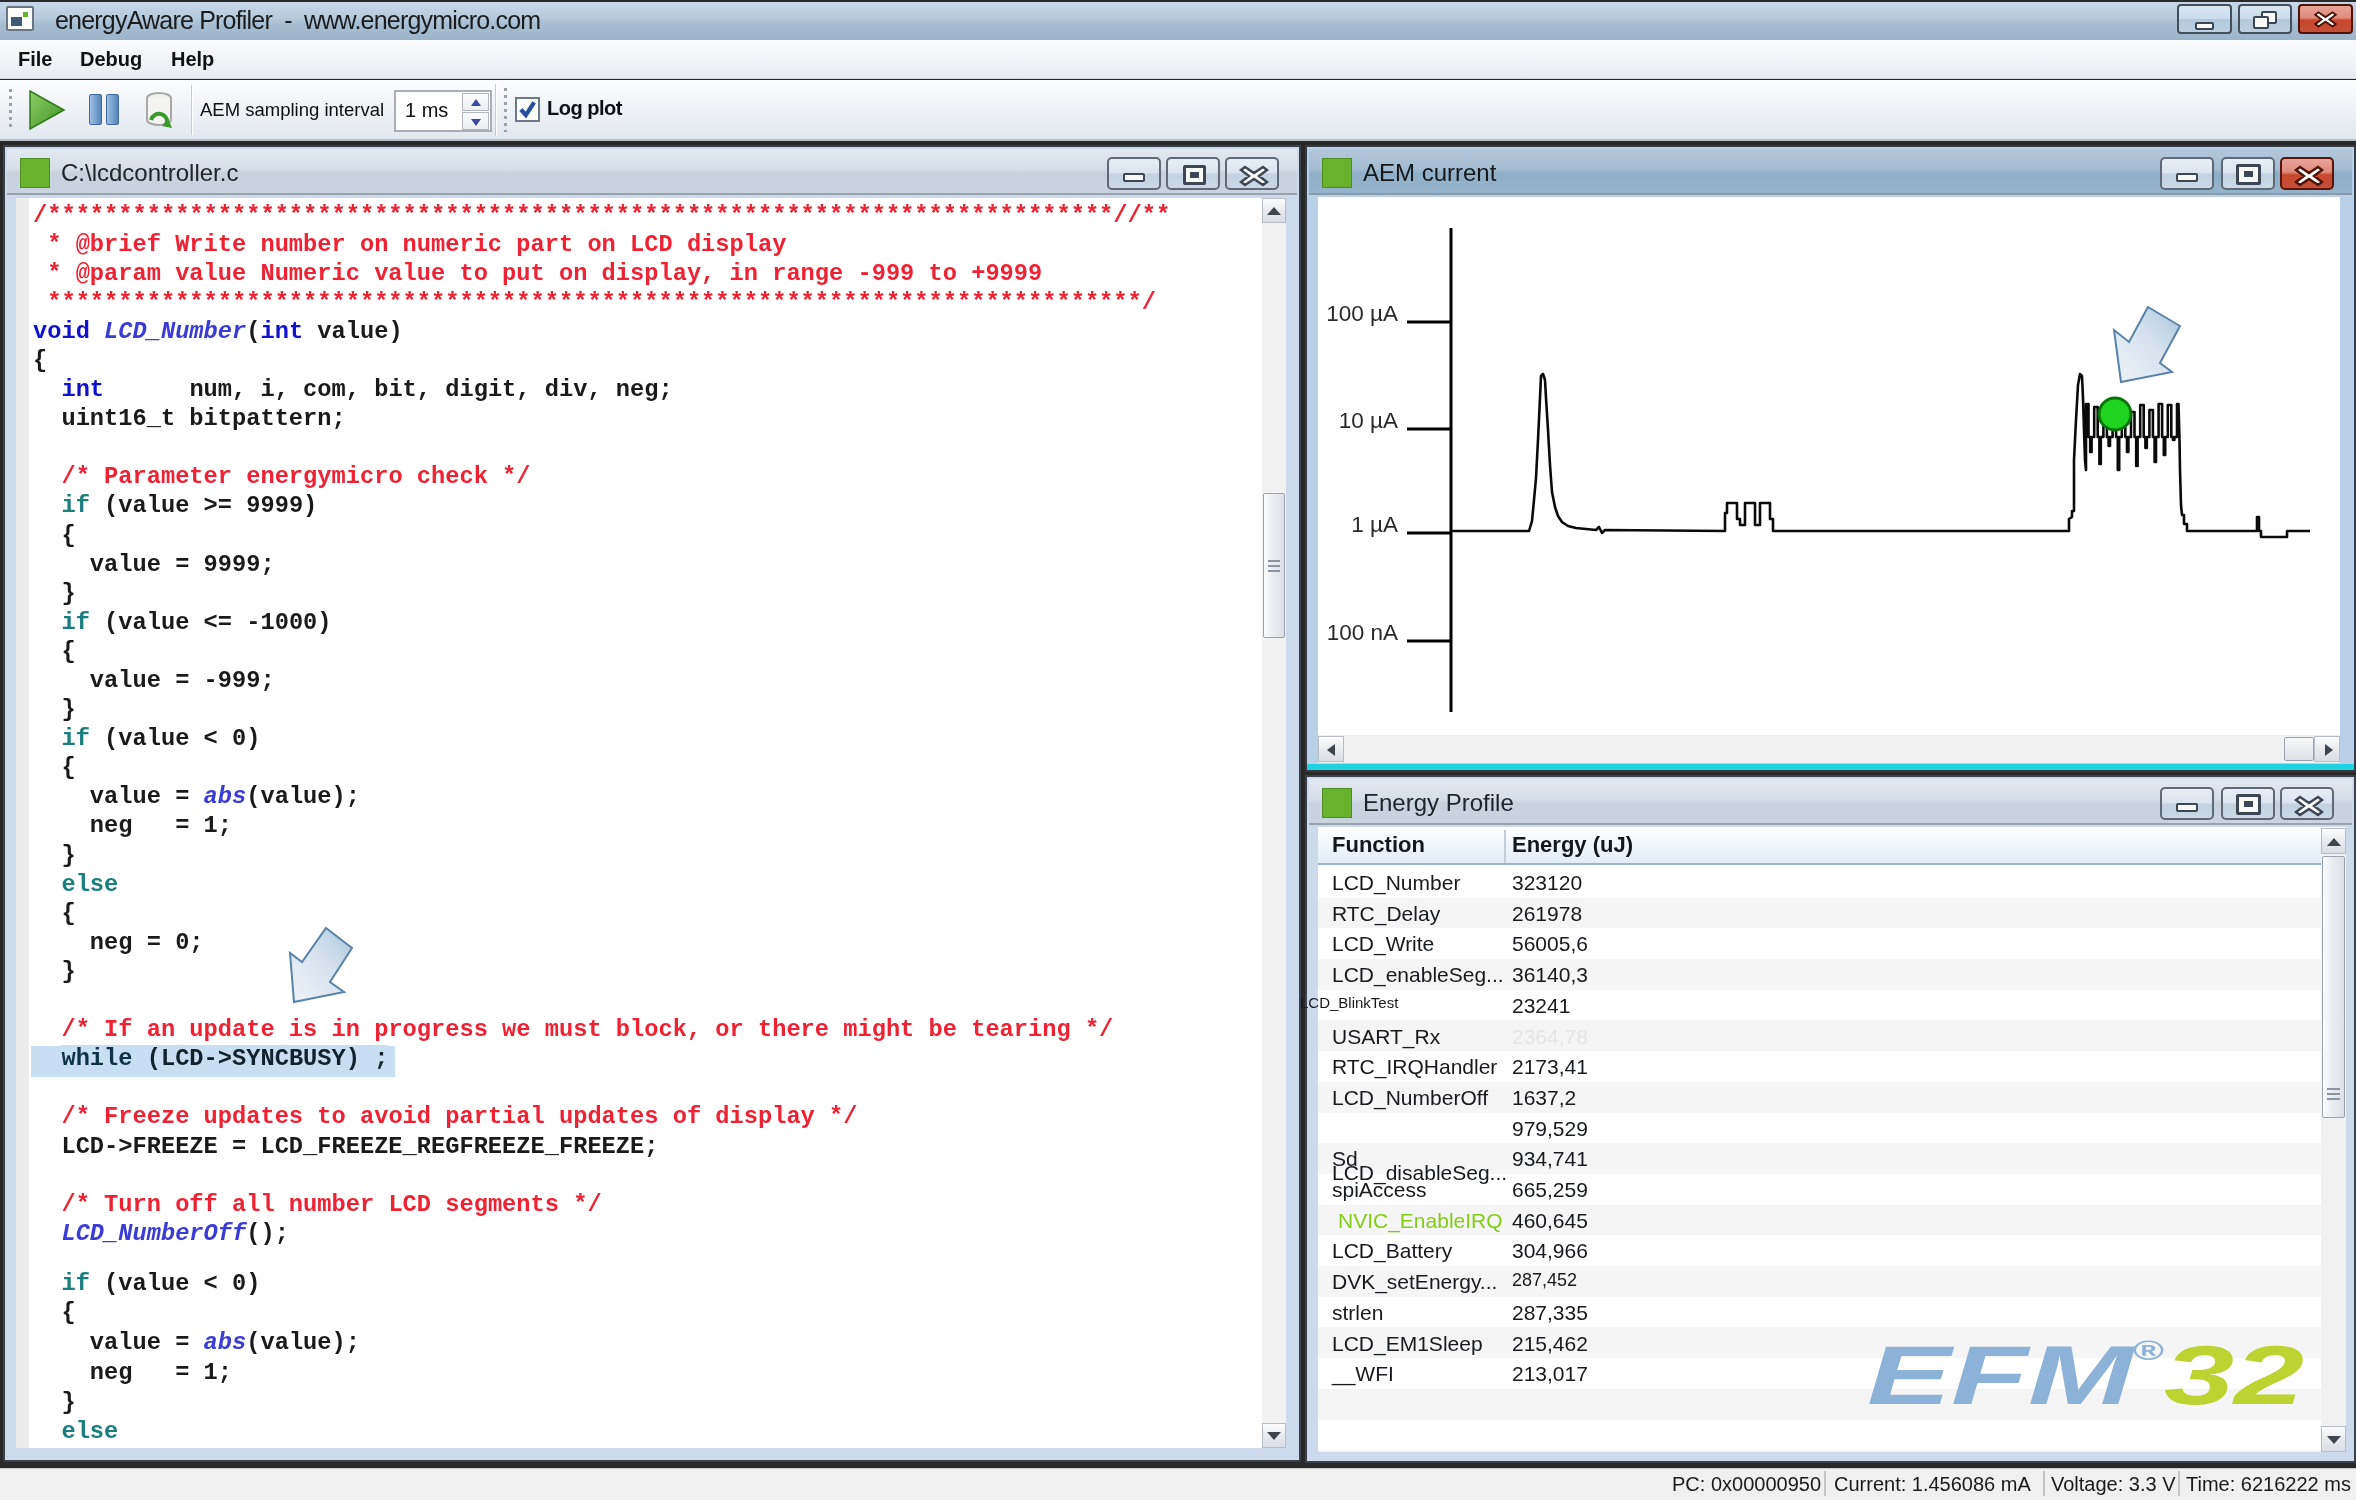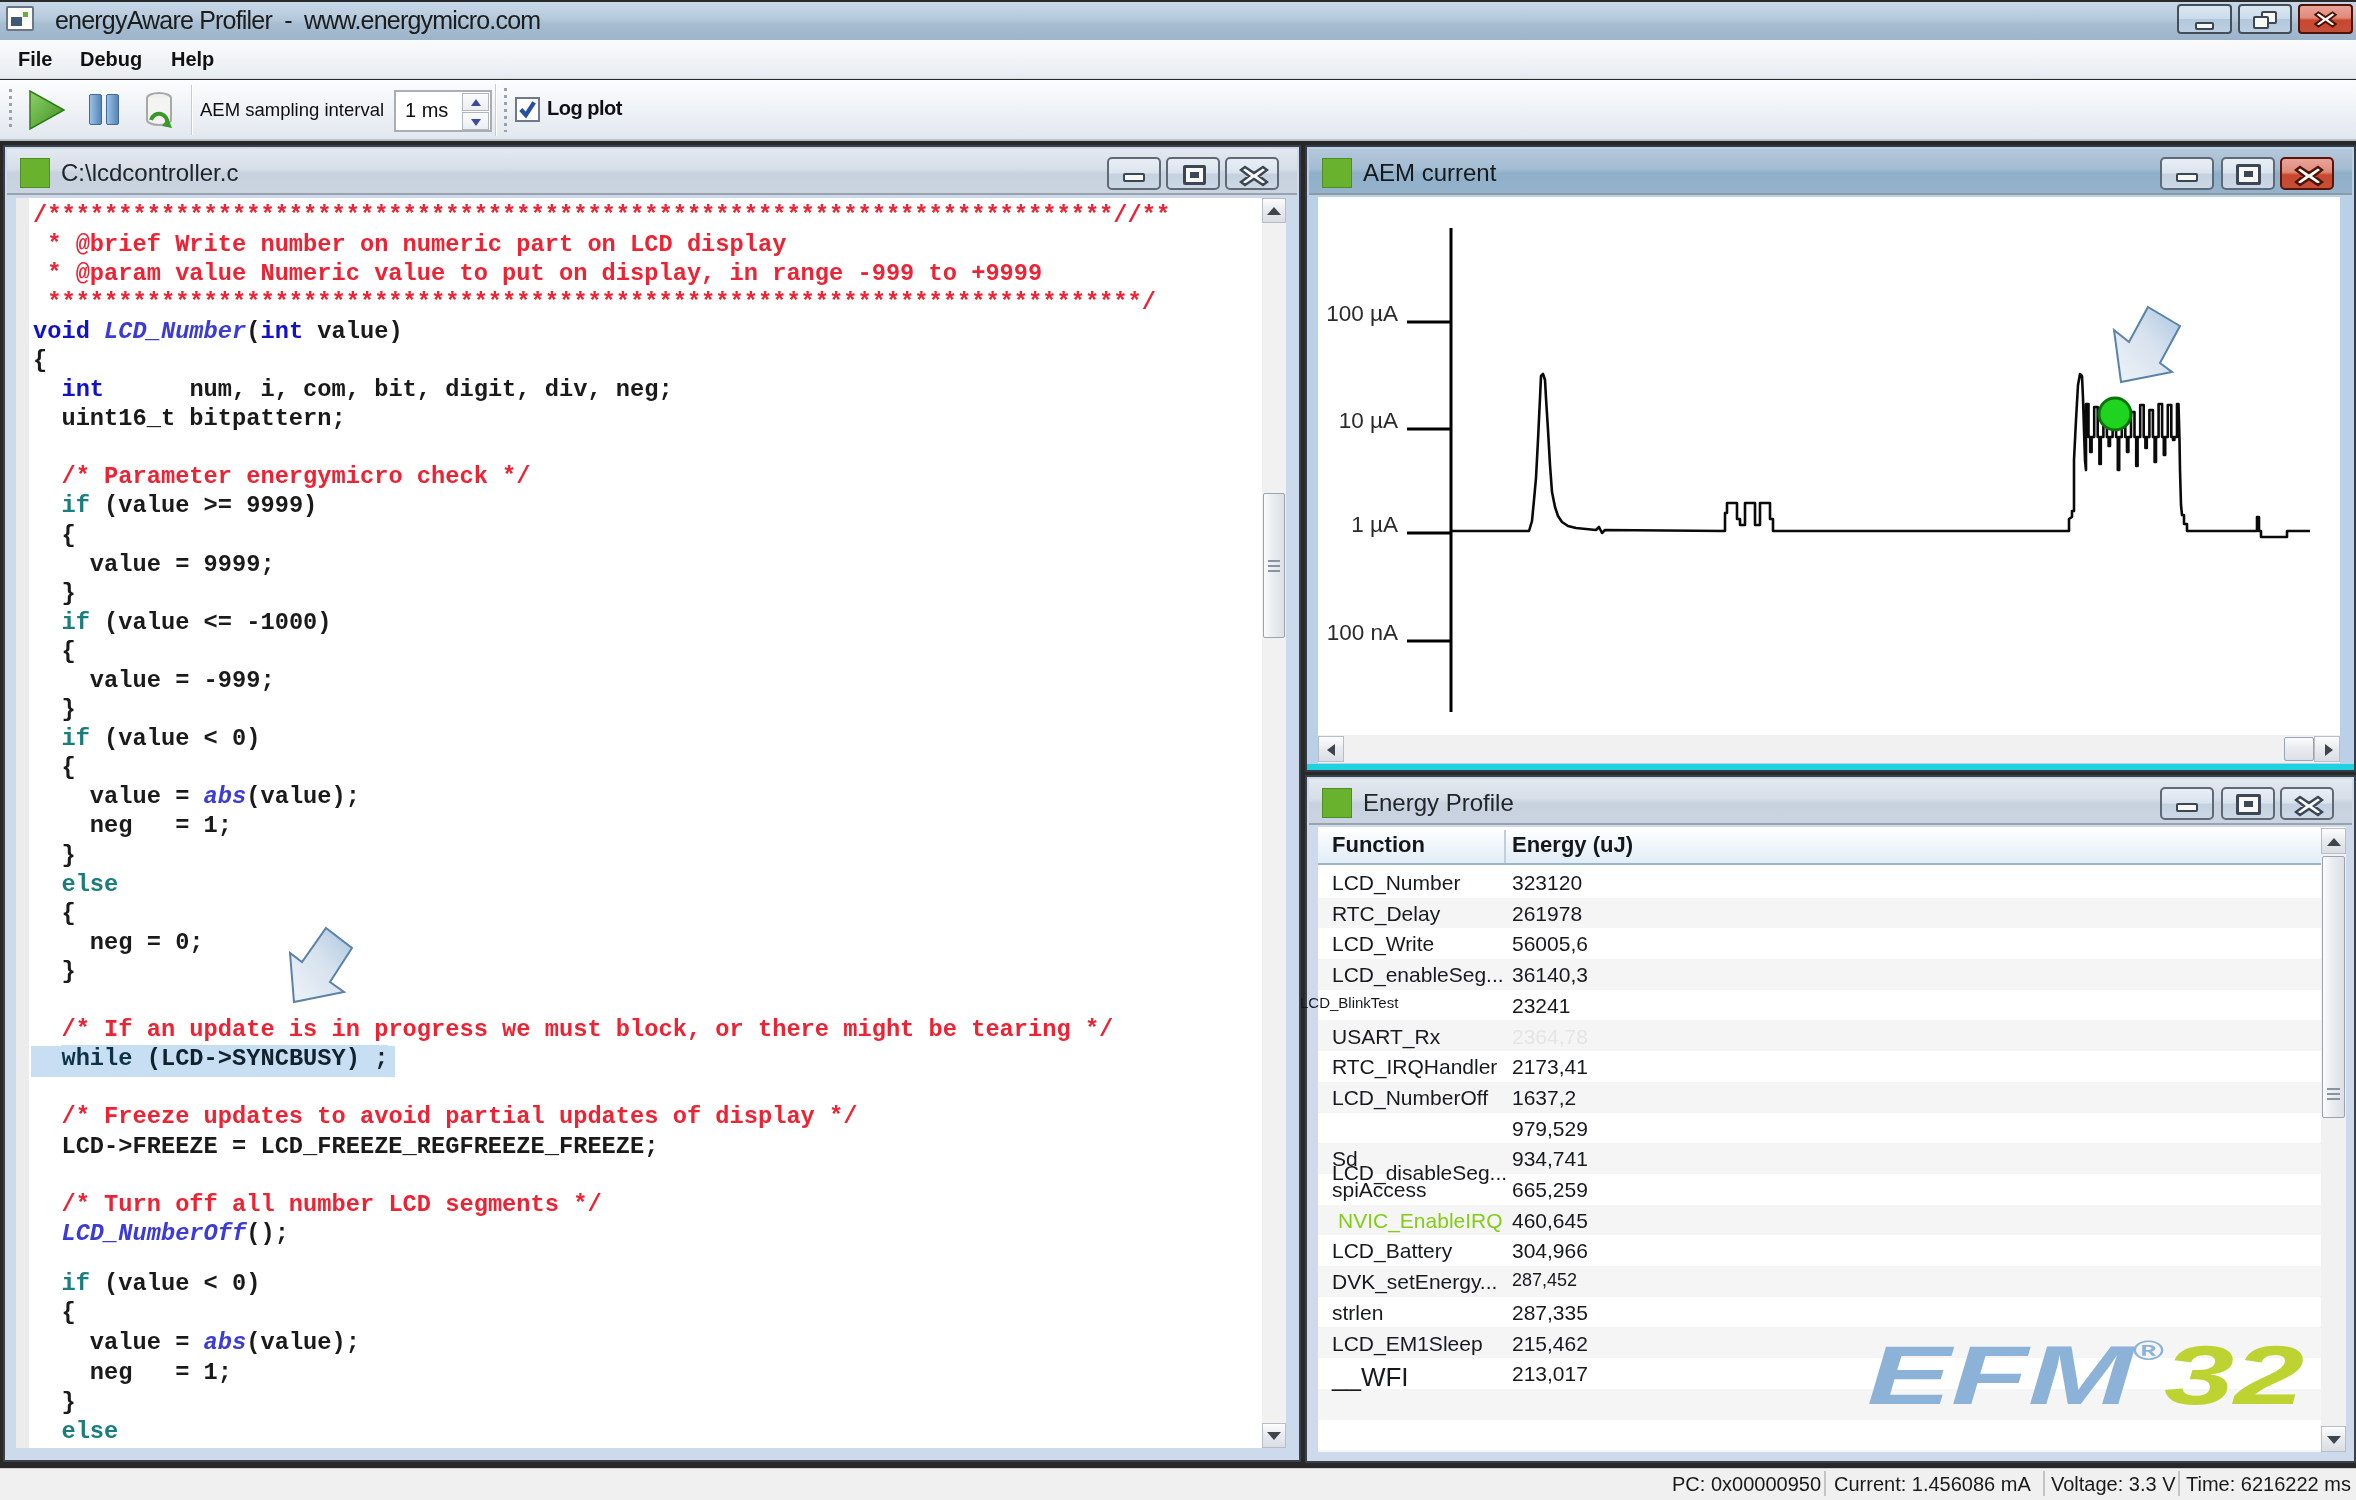--- a/index.html
+++ b/index.html
@@ -314,21 +314,21 @@
 <div class="abs" style="left:1332px; top:1209px; font-size:21px; color:#84cc16;margin-left:6px;">NVIC_EnableIRQ</div>
 <div class="abs" style="left:1512px; top:1209px; font-size:21px; color:#16191d;">460,645</div>
 <div class="abs" style="left:1332px; top:1239px; font-size:21px; color:#16191d;">LCD_Battery</div>
 <div class="abs" style="left:1512px; top:1239px; font-size:21px; color:#16191d;">304,966</div>
 <div class="abs" style="left:1332px; top:1270px; font-size:21px; color:#16191d;">DVK_setEnergy...</div>
 <div class="abs" style="left:1512px; top:1270px; font-size:18px; color:#16191d;">287,452</div>
 <div class="abs" style="left:1332px; top:1301px; font-size:21px; color:#16191d;">strlen</div>
 <div class="abs" style="left:1512px; top:1301px; font-size:21px; color:#16191d;">287,335</div>
 <div class="abs" style="left:1332px; top:1332px; font-size:21px; color:#16191d;">LCD_EM1Sleep</div>
 <div class="abs" style="left:1512px; top:1332px; font-size:21px; color:#16191d;">215,462</div>
-<div class="abs" style="left:1332px; top:1362px; font-size:26px; color:#16191d;text-align:center;">__WFI</div>
+<div class="abs" style="left:1332px; top:1362px; font-size:21px; color:#16191d;text-align:center;">__WFI</div>
 <div class="abs" style="left:1512px; top:1362px; font-size:21px; color:#16191d;">213,017</div>
 
 <div class="abs" style="left:1867px; top:1327px; font-size:84px; font-weight:bold; font-style:italic; letter-spacing:0px; transform:scaleX(1.5); transform-origin:left top; white-space:nowrap;"><span style="color:#8cb2d8;">EFM</span><span style="color:#8cb2d8; font-size:28px; font-style:normal; vertical-align:44px;">®</span><span style="color:#bdd331;">32</span></div>
 
 <div class="sb-track" style="left:2321px; top:828px; width:25px; height:624px;"></div>
 <div class="sb-btn" style="left:2321px; top:828px; width:25px; height:26px;">
     <div style="position:absolute;left:5px;top:9px;width:0;height:0;border-bottom:8px solid #3f454c;border-left:7px solid transparent;border-right:7px solid transparent;"></div>
   </div>
 <div class="sb-btn" style="left:2321px; top:1426px; width:25px; height:26px;">
     <div style="position:absolute;left:5px;top:9px;width:0;height:0;border-top:8px solid #3f454c;border-left:7px solid transparent;border-right:7px solid transparent;"></div>

